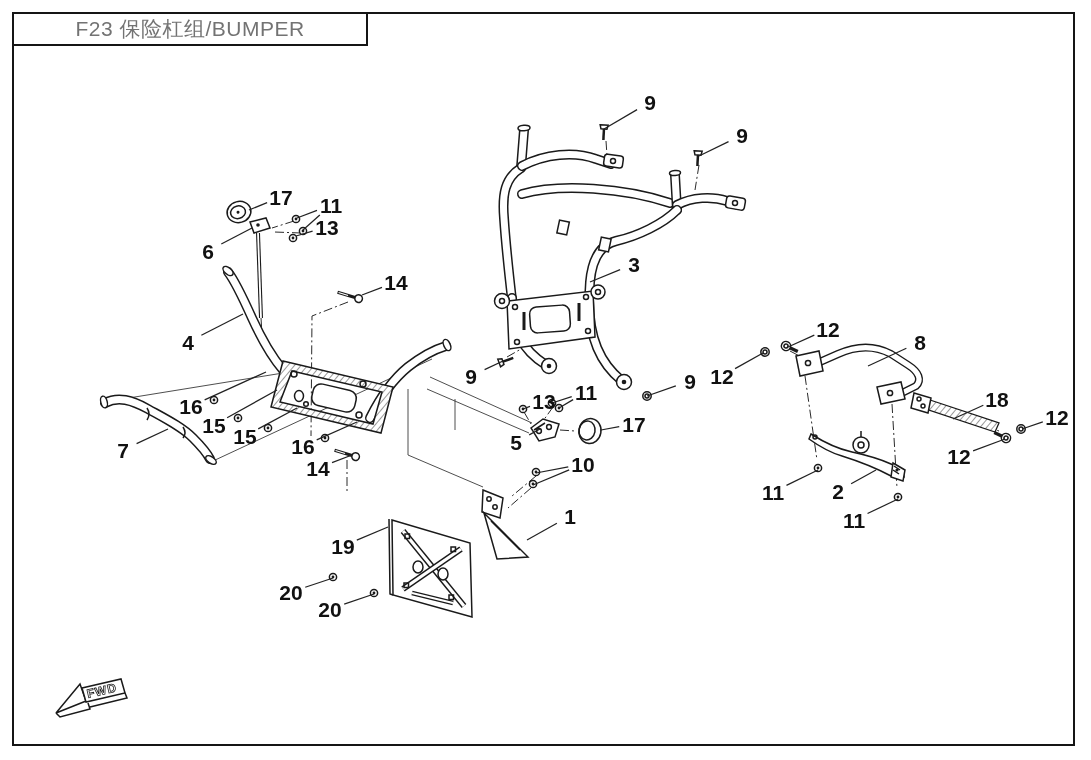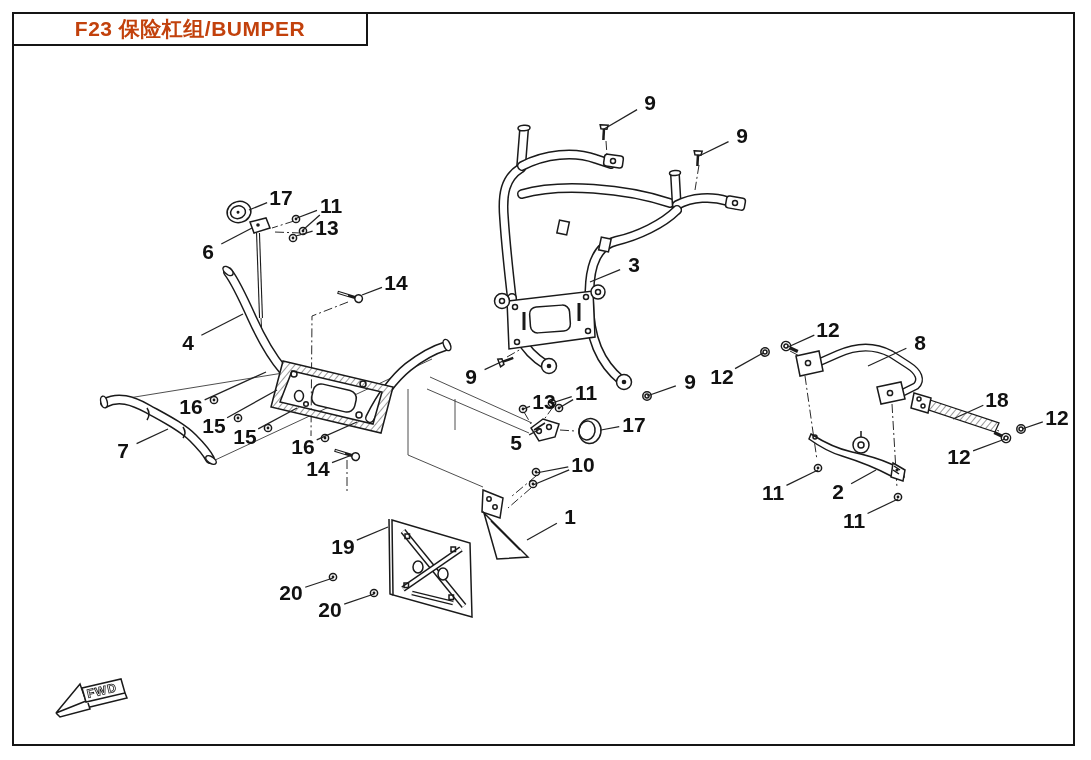--- a/index.html
+++ b/index.html
@@ -3,21 +3,21 @@
 <meta charset="utf-8">
 <style>
   html,body{margin:0;padding:0;background:#fff;}
   body{width:1091px;height:760px;position:relative;overflow:hidden;
        font-family:"Liberation Sans",sans-serif;}
   .page-border{position:absolute;left:12px;top:12px;width:1063px;height:734px;
        border:2px solid #151515;box-sizing:border-box;}
   .title-box{position:absolute;left:12px;top:12px;width:356px;height:34px;
        border:2px solid #151515;box-sizing:border-box;background:#fff;
        display:flex;align-items:center;justify-content:center;z-index:5;}
-  .title-box span{font-weight:bold;font-size:21px;color:#c2410c;letter-spacing:0.5px;}
+  .title-box span{font-weight:normal;font-size:21px;color:#737373;letter-spacing:0.5px;}
   svg.art{position:absolute;left:0;top:0;z-index:2;}
   
   .o{fill:none;stroke:#1a1a1a;stroke-width:10;stroke-linecap:round;stroke-linejoin:round}
   .i{fill:none;stroke:#ffffff;stroke-width:7;stroke-linecap:round;stroke-linejoin:round}
   .o2{fill:none;stroke:#1a1a1a;stroke-width:8;stroke-linecap:round;stroke-linejoin:round}
   .i2{fill:none;stroke:#ffffff;stroke-width:5.2;stroke-linecap:round;stroke-linejoin:round}
   .ln{fill:none;stroke:#1a1a1a;stroke-width:1.5}
   .fw{fill:#ffffff;stroke:#1a1a1a;stroke-width:1.5}
   .fb{fill:#1a1a1a;stroke:none}
   .dash{fill:none;stroke:#2a2a2a;stroke-width:1;stroke-dasharray:9 3 2 3}

